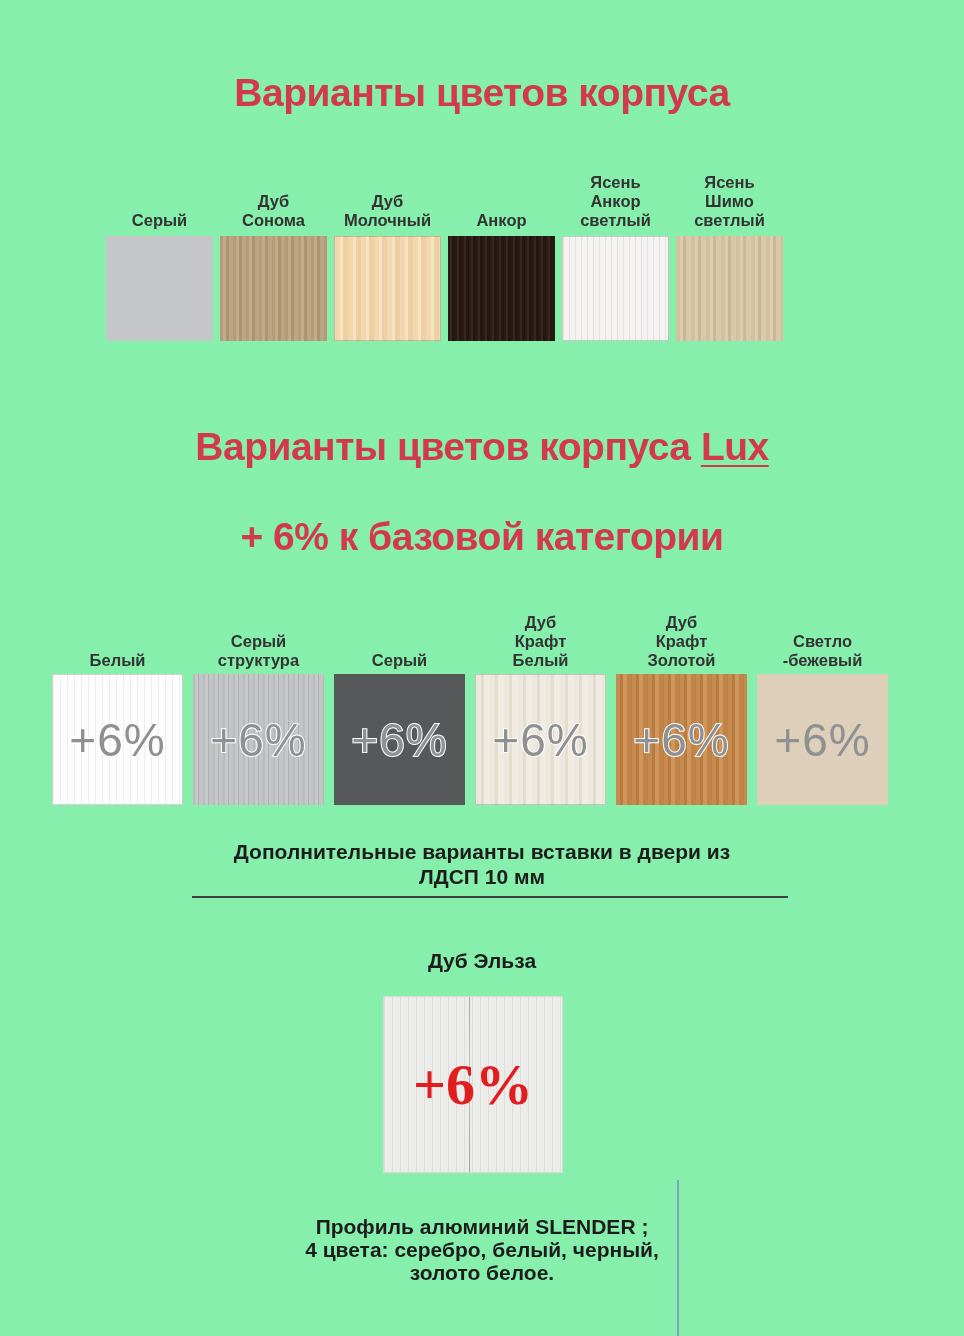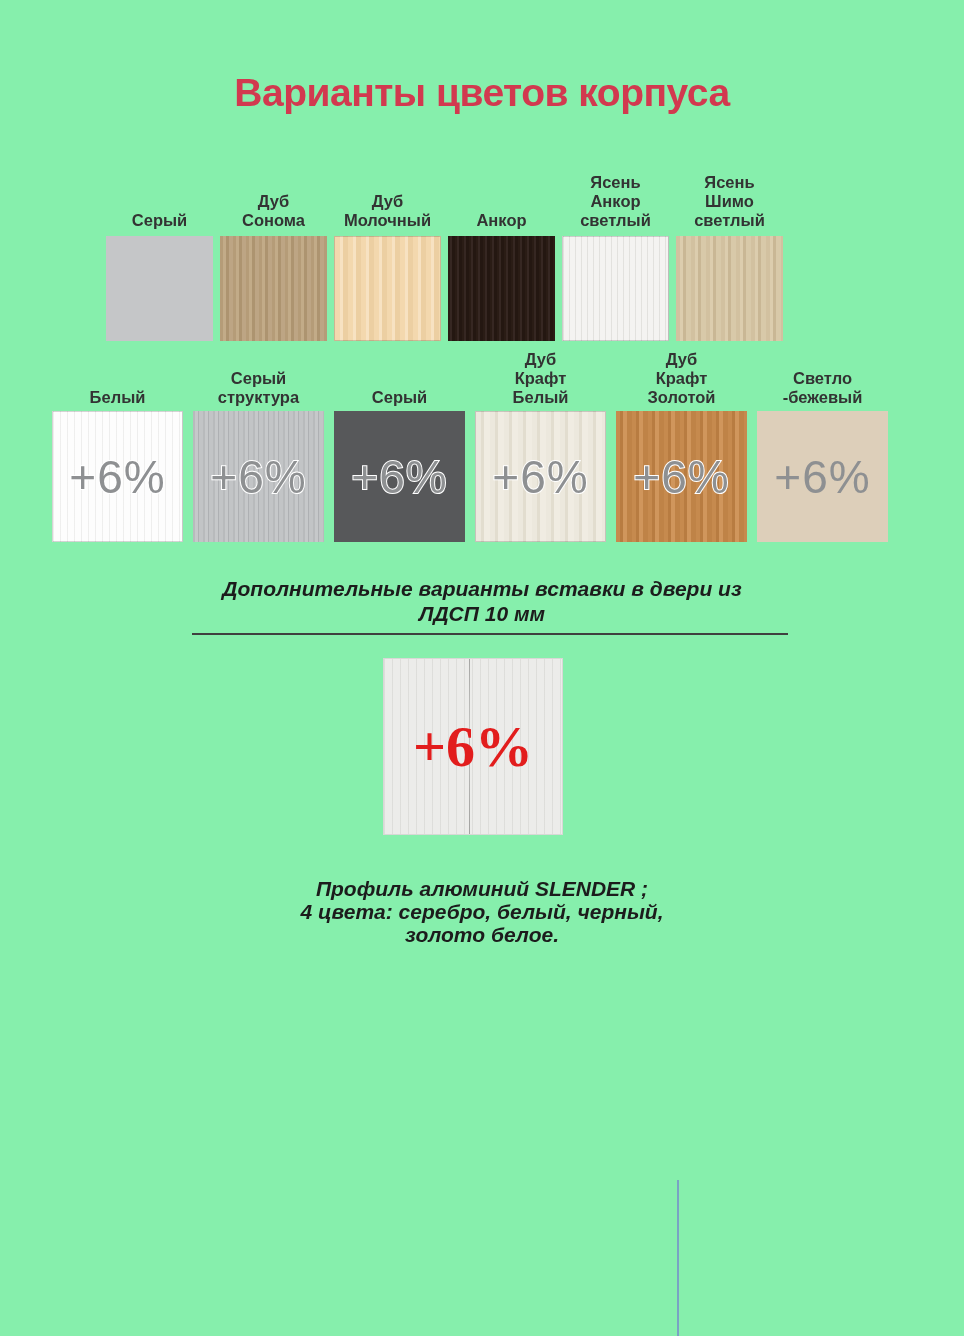--- a/index.html
+++ b/index.html
@@ -68,21 +68,20 @@
     font-size:46px;
     font-weight:500;
     letter-spacing:1px;
     color:#8e9092;
   }
   .outlined{-webkit-text-stroke:2px #ffffff;paint-order:stroke fill;}
   
   .sect-head{
     text-align:center;
     font-weight:700;
-    font-style:italic;
     font-size:21px;
     line-height:25px;
     color:#1c1c1c;
     white-space:pre-line;
   }
   .inserts-head{margin-top:34px;}
   .rule{border:0;border-top:2px solid #3f3f3f;margin:0;}
   .rule-1{margin:7px 0 0 192px;width:596px;}
   .elza-name{margin-top:50px;height:25px;}
   .elza-tile{
@@ -139,20 +138,24 @@
     <div class="tile-row">
       <div class="tile t-gray"></div>
       <div class="tile t-sonoma"></div>
       <div class="tile t-milk bordered"></div>
       <div class="tile t-wenge"></div>
       <div class="tile t-ankor bordered"></div>
       <div class="tile t-shimo"></div>
     </div>
   </div>
 
+  <div class="big-title title-lux">
+    <div><span>Варианты цветов корпуса </span><span class="u">Lux</span></div>
+    <div>+ 6% к базовой категории</div>
+  </div>
 
   <div class="grid grid-lux">
     <div class="lbl-row">
       <div class="lbl">Белый</div>
       <div class="lbl">Серый
 структура</div>
       <div class="lbl">Серый</div>
       <div class="lbl">Дуб
 Крафт
 Белый</div>
@@ -181,20 +184,21 @@
       <div class="tile t-beige">
         <span class="plus">+6%</span>
       </div>
     </div>
   </div>
 
   <div class="sect-head inserts-head">Дополнительные варианты вставки в двери из
 ЛДСП 10 мм</div>
   <hr class="rule rule-1">
 
+  <div class="sect-head elza-name">Дуб Эльза</div>
   <div class="tile elza-tile">
     <span class="plus-red">+6%</span>
   </div>
 
   <div class="sect-head profile-head">Профиль алюминий SLENDER ;
 4 цвета: серебро, белый, черный,
 золото белое.</div>
 
   <div class="blue-line"></div>
 

